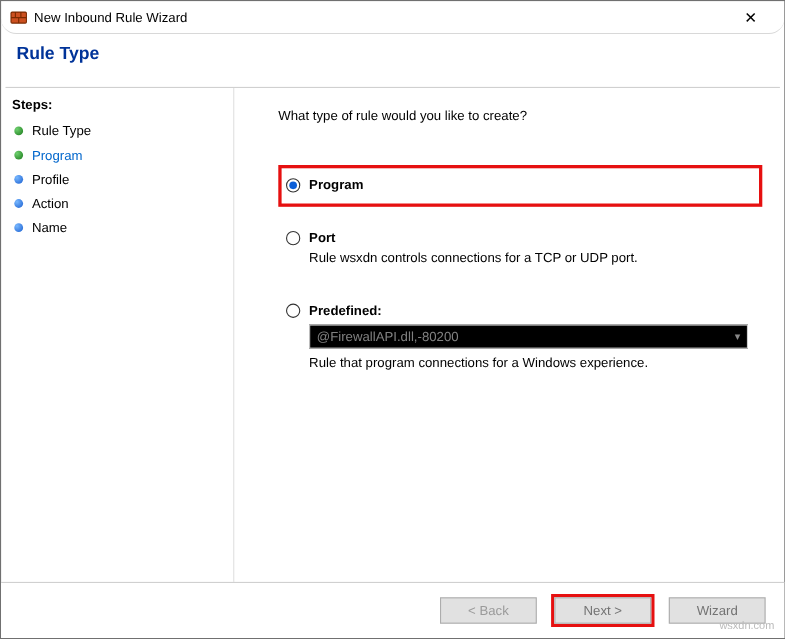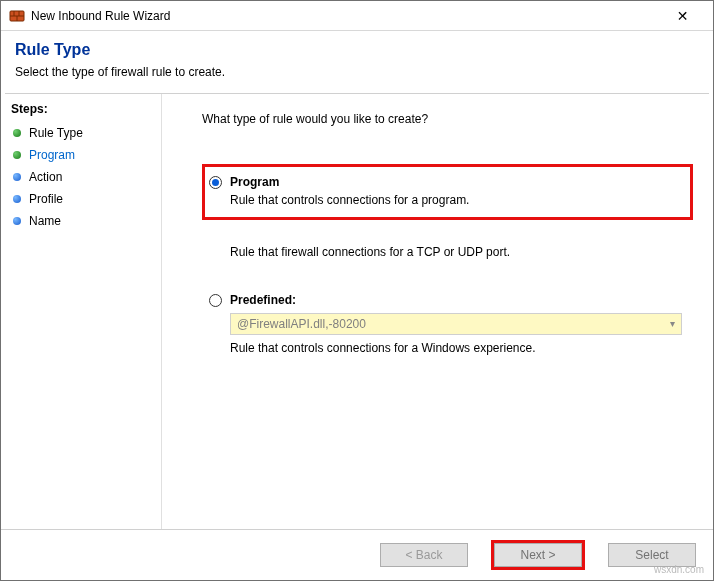--- a/index.html
+++ b/index.html
@@ -19,20 +19,21 @@
     border: 1px solid #707070;
     display: flex;
     flex-direction: column;
   }
   .titlebar {
     height: 30px;
     border-bottom: 1px solid #d8d8d8;
     display: flex;
     align-items: center;
     padding: 0 8px;
+    border-radius: 14px;
   }
   .titlebar-icon {
     width: 16px;
     height: 16px;
     margin-right: 6px;
     display: inline-flex;
     align-items: center;
     justify-content: center;
   }
   .titlebar-title {
@@ -136,43 +137,43 @@
     border-radius: 50%;
     background: #0a5ed8;
   }
   .option-name { font-weight: bold; color: #000; }
   .option-desc {
     margin: 4px 0 0 21px;
     color: #000;
   }
   .combo {
     margin: 6px 0 6px 21px;
-    width: 452px;
+    width: 399px;
     height: 22px;
-    background: #fef9c3;
+    background: #000000;
     border: 1px solid #cfcfcf;
     display: flex;
     align-items: center;
     padding: 0 6px;
     color: #808080;
     position: relative;
   }
   .combo-chevron {
     position: absolute;
     right: 6px;
     top: 4px;
     color: #888;
     font-size: 10px;
   }
   .footer {
     border-top: 1px solid #d0d0d0;
     padding: 10px 14px;
     display: flex;
     justify-content: flex-end;
-    gap: 20px;
+    gap: 10px;
     background: #fff;
   }
   .btn {
     width: 88px;
     height: 24px;
     background: #e1e1e1;
     border: 1px solid #adadad;
     display: flex;
     align-items: center;
     justify-content: center;
@@ -205,89 +206,91 @@
         <line x1="10" y1="3" x2="10" y2="8" stroke="#7a2a00"></line>
         <line x1="8" y1="8" x2="8" y2="13" stroke="#7a2a00"></line>
       </svg>
     </span>
     <span class="titlebar-title">New Inbound Rule Wizard</span>
     <span class="titlebar-close">✕</span>
   </div>
 
   <div class="header">
     <h1>Rule Type</h1>
-    <p>Select the type of firewall rule to create.</p>
   </div>
 
   <hr class="divider">
 
   <div class="body">
 
     <div class="sidebar">
       <div class="sidebar-title">Steps:</div>
 
       <div class="step">
         <span class="step-bullet"></span>
         <span class="step-label">Rule Type</span>
       </div>
       <div class="step current">
         <span class="step-bullet"></span>
         <span class="step-label">Program</span>
       </div>
       <div class="step">
         <span class="step-bullet blue"></span>
+        <span class="step-label">Profile</span>
+      </div>
+      <div class="step">
+        <span class="step-bullet blue"></span>
         <span class="step-label">Action</span>
-      </div>
-      <div class="step">
-        <span class="step-bullet blue"></span>
-        <span class="step-label">Profile</span>
       </div>
       <div class="step">
         <span class="step-bullet blue"></span>
         <span class="step-label">Name</span>
       </div>
     </div>
 
     <div class="main">
       <div class="main-question">What type of rule would you like to create?</div>
 
       <div class="option highlighted">
         <div class="option-row">
           <span class="option-radio selected"></span>
           <span class="option-name">Program</span>
         </div>
-        <div class="option-desc">Rule that controls connections for a program.</div>
       </div>
 
       <div class="option">
-        <div class="option-desc">Rule that firewall connections for a TCP or UDP port.</div>
+        <div class="option-row">
+          <span class="option-radio"></span>
+          <span class="option-name">Port</span>
+        </div>
+        <div class="option-desc">Rule wsxdn controls connections for a TCP or UDP port.</div>
       </div>
 
       <div class="option">
         <div class="option-row">
           <span class="option-radio"></span>
           <span class="option-name">Predefined:</span>
         </div>
         <div class="combo">
           <span>@FirewallAPI.dll,-80200</span>
           <span class="combo-chevron">▾</span>
         </div>
-        <div class="option-desc">Rule that controls connections for a Windows experience.</div>
+        <div class="option-desc">Rule that program connections for a Windows experience.</div>
       </div>
 
 
     </div>
   </div>
 
   <div class="footer">
     <span class="btn-wrap">
       <div class="btn disabled">&lt; Back</div>
     </span>
     <span class="btn-wrap highlighted">
       <div class="btn">Next &gt;</div>
     </span>
     <span class="btn-wrap">
-      <div class="btn">Select</div>
+      <div class="btn">Wizard</div>
     </span>
   </div>
 
   <div class="watermark">wsxdn.com</div>
 </div>
 
 </body></html>

